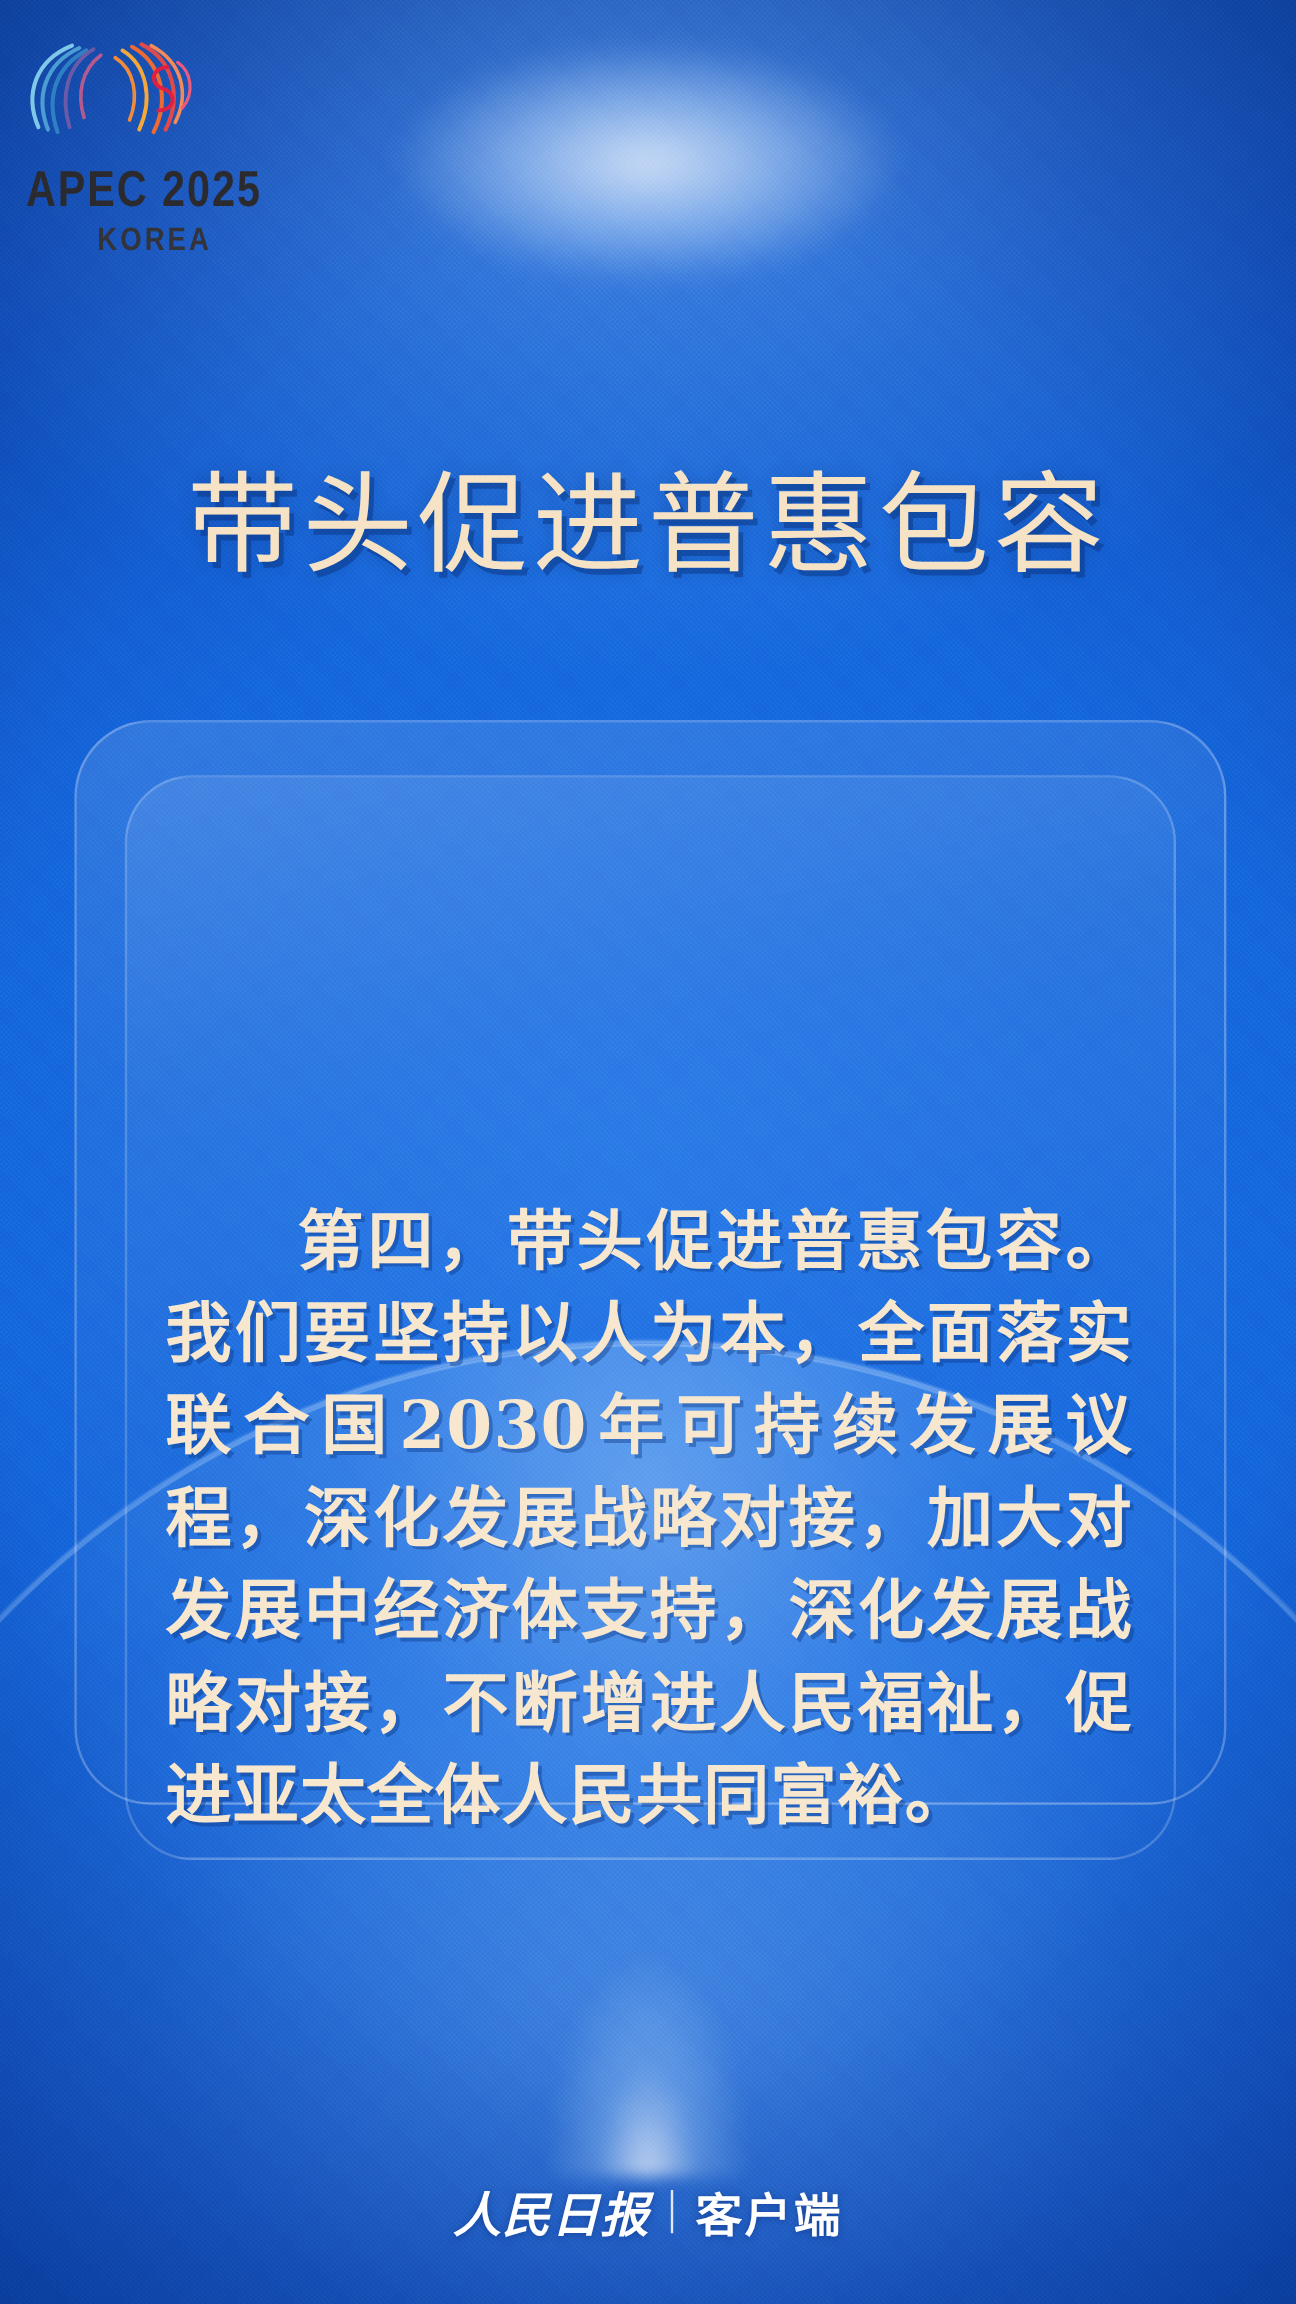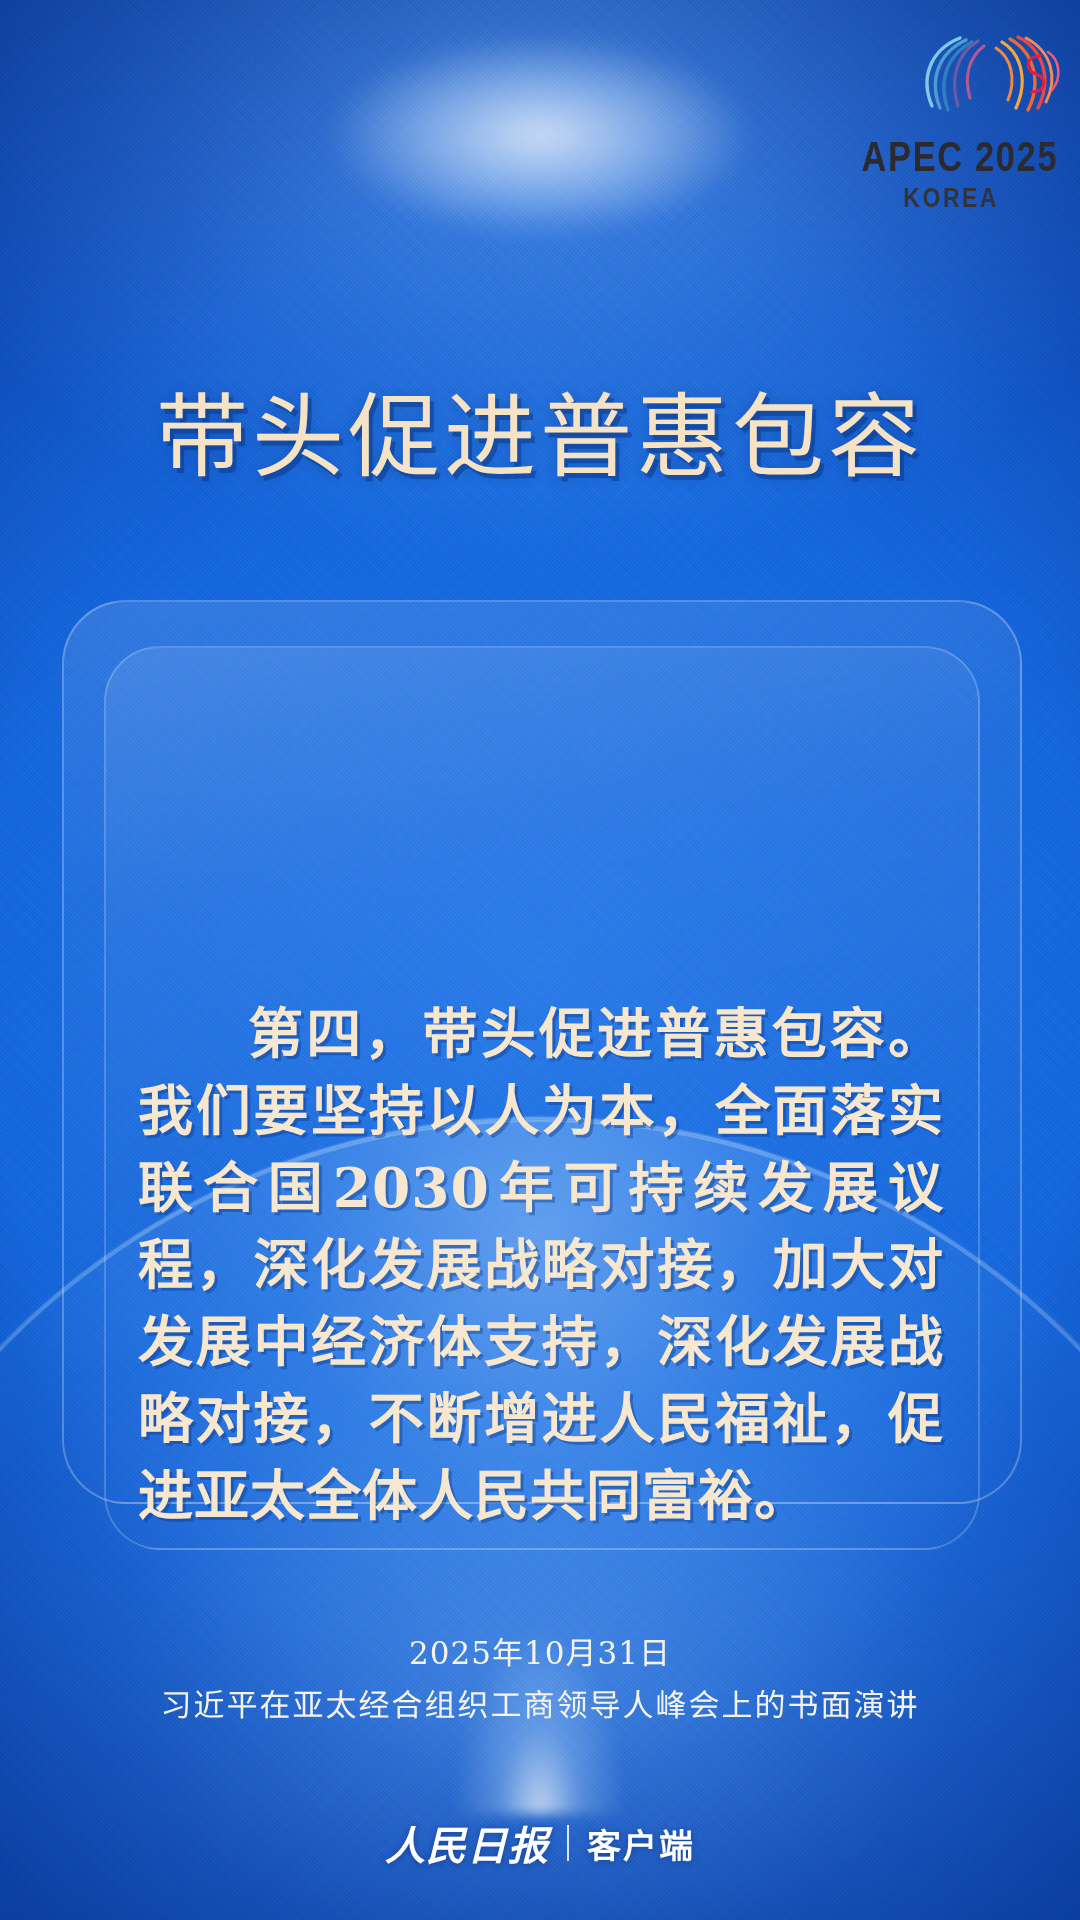--- a/index.html
+++ b/index.html
@@ -24,21 +24,21 @@
       repeating-linear-gradient(45deg, rgba(255,255,255,.10) 0px, rgba(255,255,255,.10) 1px, rgba(0,0,0,.07) 1px, rgba(0,0,0,.07) 3px),
       repeating-linear-gradient(-45deg, rgba(255,255,255,.07) 0px, rgba(255,255,255,.07) 1px, rgba(0,0,0,.05) 1px, rgba(0,0,0,.05) 3px);
   }
   #vignette{
     position:absolute;inset:0;pointer-events:none;
     background:radial-gradient(ellipse 1000px 1400px at 50% 50%, rgba(0,0,0,0) 55%, rgba(3,30,90,.30) 100%);
   }
 
   
   #logo-block{
-    position:absolute;left:0;right:0;top:26px;height:180px;text-align:right;z-index:6;
+    position:absolute;left:0;right:0;top:26px;height:180px;text-align:left;z-index:6;
   }
   #logo-glow{
     position:absolute;left:50%;top:10px;transform:translateX(-50%);
     width:420px;height:200px;border-radius:50%;
     background:radial-gradient(ellipse at center, rgba(255,255,255,.72) 0%, rgba(225,240,255,.40) 38%, rgba(190,225,255,0) 72%);
     filter:blur(10px);
   }
   #logo-mark{position:relative;display:inline-block;width:180px;height:110px;}
   #logo-mark svg{display:block;}
   #logo-text{position:relative;margin-top:-4px;}
@@ -126,21 +126,21 @@
     color:#ffffff;
   }
   .brand-main{
     font-family:"DejaVu Serif","Liberation Serif",serif;
     font-style:italic;font-weight:bold;font-size:40px;letter-spacing:1px;
     text-shadow:0 1px 6px rgba(10,40,110,.5);
   }
   .brand-divider{width:2px;height:36px;background:rgba(255,255,255,.85);}
   .brand-sub{
     font-family:"DejaVu Serif","Liberation Serif",serif;
-    font-weight:bold;font-size:34px;letter-spacing:2px;
+    font-weight:bold;font-size:39px;letter-spacing:2px;
     text-shadow:0 1px 6px rgba(10,40,110,.5);
     text-align:center;
   }
 </style>
 </head>
 <body>
 
 <div id="poster">
 
   <div id="texture"></div>
@@ -177,24 +177,20 @@
     </div>
   </div>
 
   <h1 id="headline">带头促进普惠包容</h1>
 
   <div id="card-outer"></div>
   <div id="card-inner"></div>
 
   <p id="body-text">第四，带头促进普惠包容。我们要坚持以人为本，全面落实联合国2030年可持续发展议程，深化发展战略对接，加大对发展中经济体支持，深化发展战略对接，不断增进人民福祉，促进亚太全体人民共同富裕。</p>
 
-  <div id="caption">
-    <div class="cap-date">2025年10月31日</div>
-    <div class="cap-src">习近平在亚太经合组织工商领导人峰会上的书面演讲</div>
-  </div>
 
   <div id="footer">
     <span class="brand-main">人民日报</span>
     <span class="brand-divider"></span>
     <span class="brand-sub">客户端</span>
   </div>
 
 </div>
 
 </body></html>

